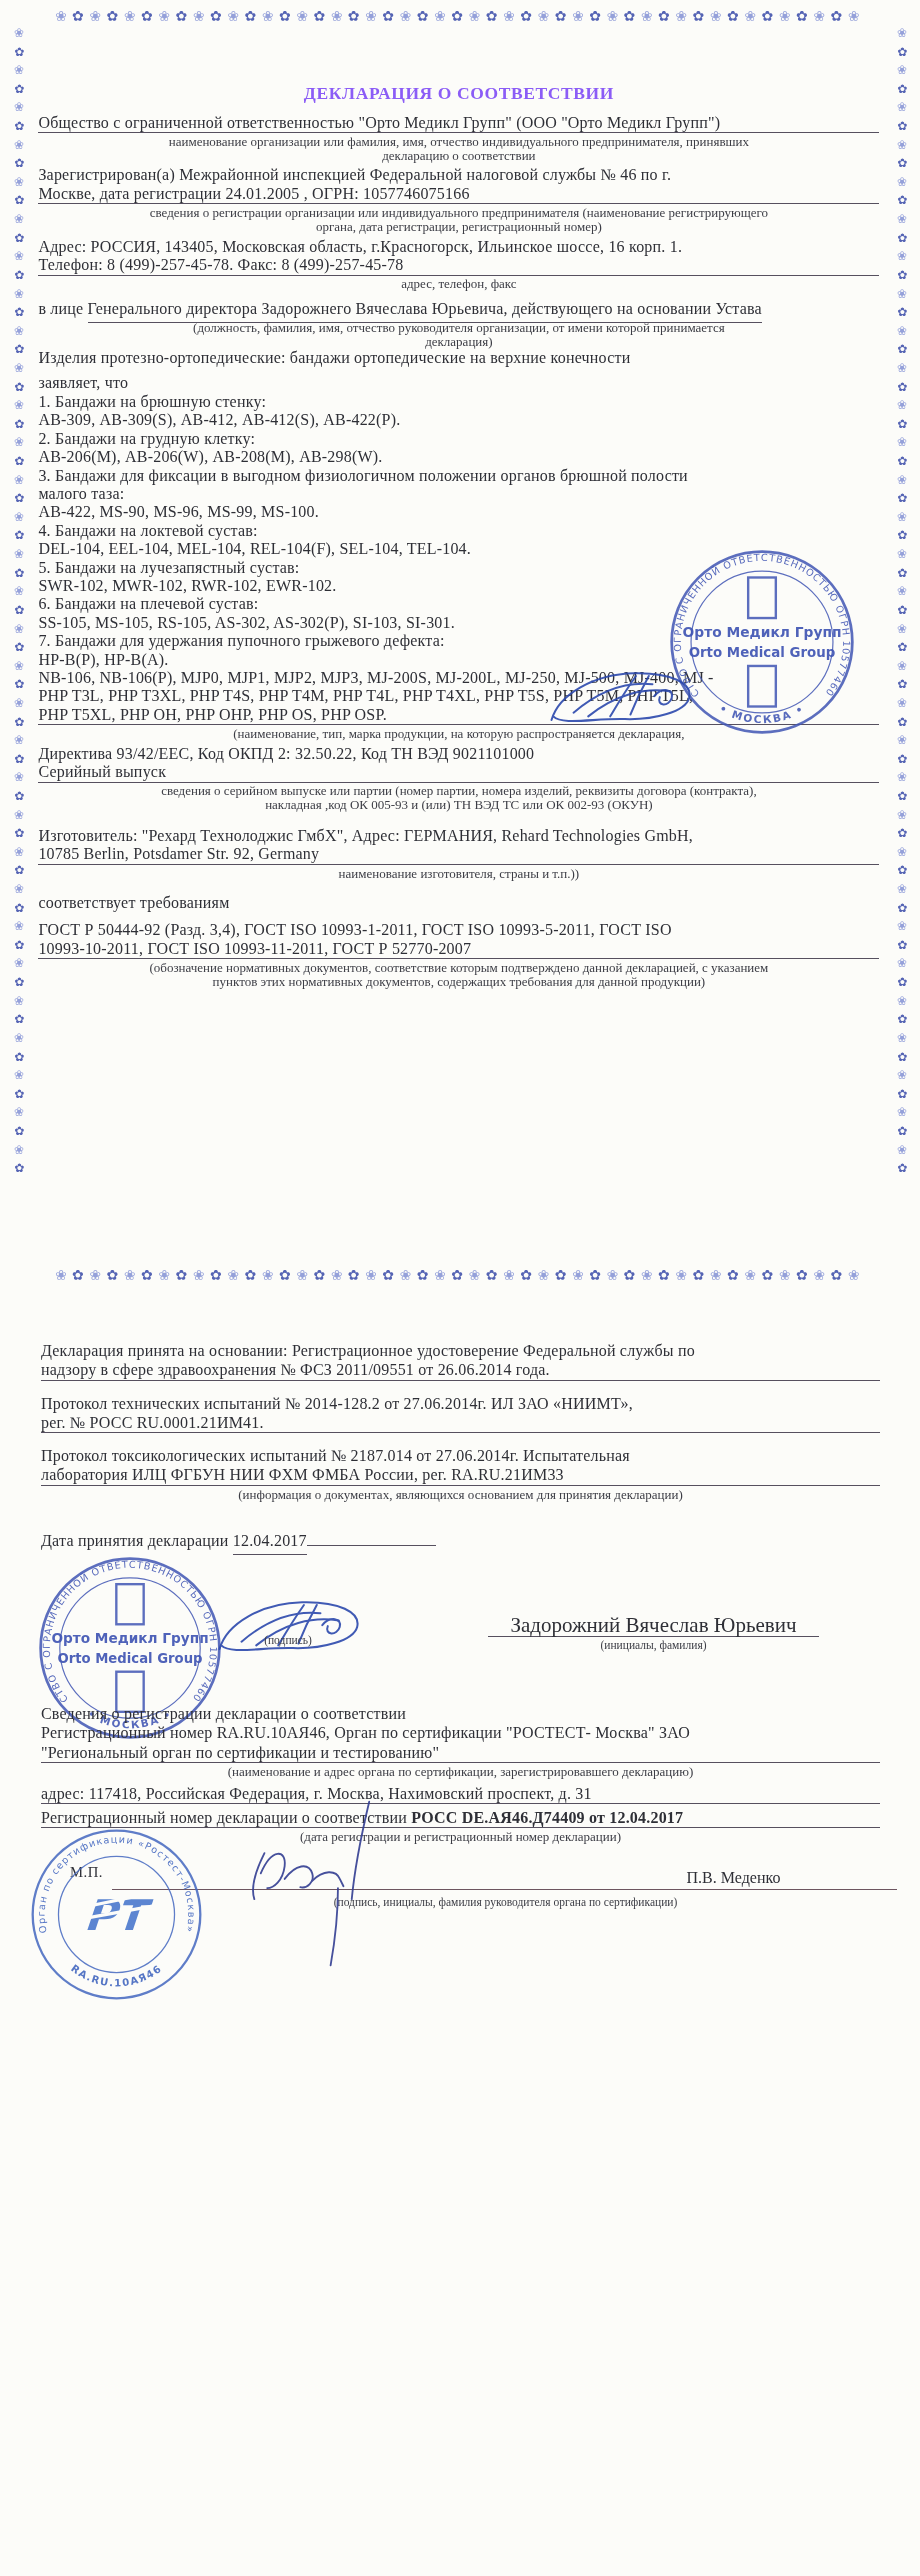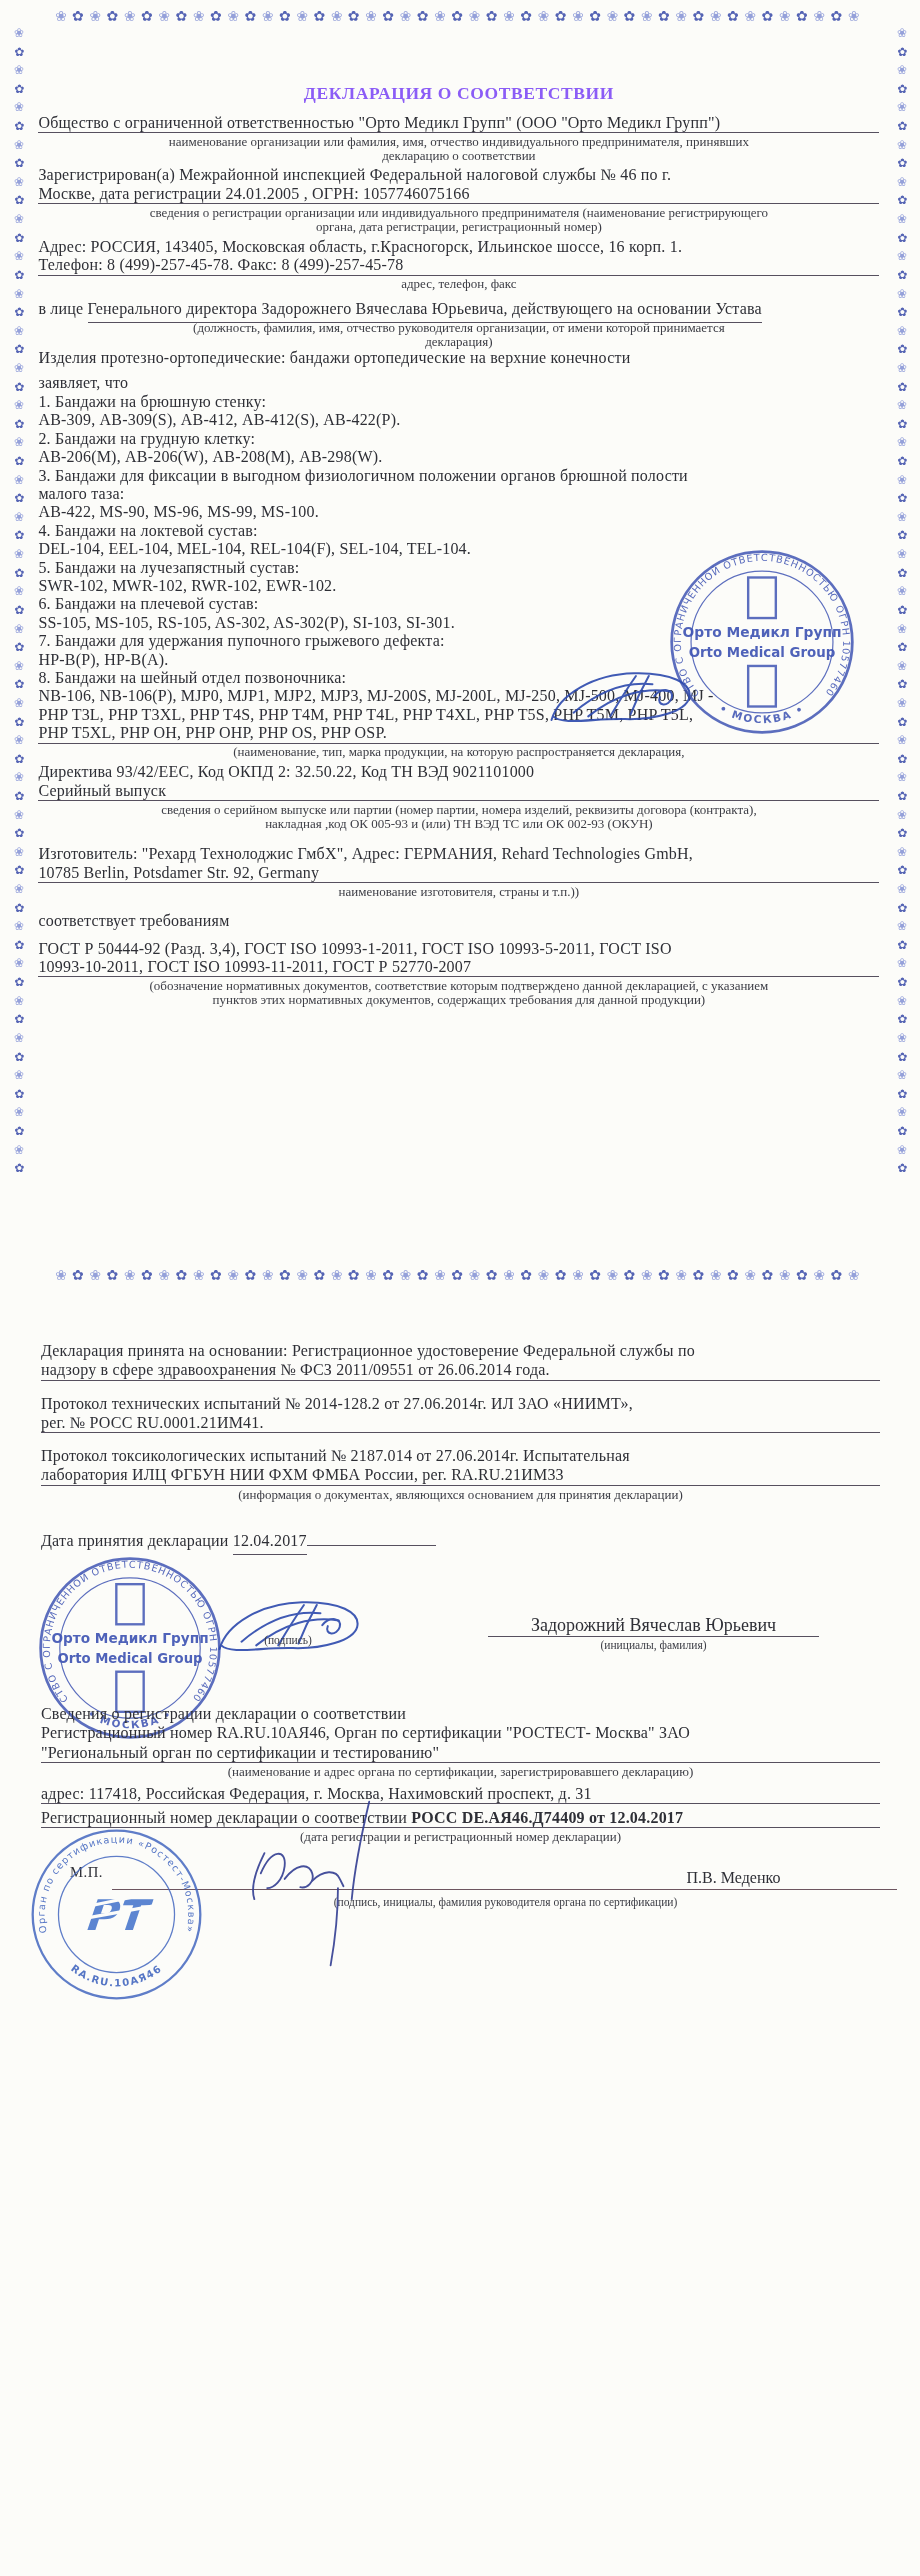--- a/index.html
+++ b/index.html
@@ -29,21 +29,21 @@
   .useg{border-bottom:1.1px solid #56505f;padding-bottom:5px;}
   .blank{display:inline-block;height:1em;vertical-align:baseline;}
 
   .annex-basis{position:absolute;left:41px;top:1341px;width:839px;}
   .annex-basis .main{font-size:16px;line-height:19.3px;}
   .annex-reg{position:absolute;left:41px;top:1704px;width:839px;}
   .annex-reg .main{font-size:16px;line-height:19.3px;}
 
   .abs{position:absolute;}
   .sig-caption{font-size:11.5px;color:#3c3d45;text-align:center;font-family:Liberation Serif, serif;}
-  .name-line{border-bottom:1.1px solid #56505f;text-align:center;font-size:18px;line-height:19.3px;padding-bottom:0.9px;}
+  .name-line{border-bottom:1.1px solid #56505f;text-align:center;font-size:21px;line-height:19.3px;padding-bottom:0.9px;}
   .mp{font-size:14.7px;letter-spacing:0.5px;}
   .hline{border-top:1.2px solid #6d5560;height:0;}
 
   
   .stamp{position:absolute;}
   .sig{position:absolute;}
   svg text{font-family:"DejaVu Sans",sans-serif;}
 </style>
 </head>
 <body>
@@ -81,21 +81,20 @@
         <div class="ln main">малого таза:</div>
         <div class="ln main">АВ-422, MS-90, MS-96, MS-99, MS-100.</div>
         <div class="ln main">4. Бандажи на локтевой сустав:</div>
         <div class="ln main">DEL-104, EEL-104, MEL-104, REL-104(F), SEL-104, TEL-104.</div>
         <div class="ln main">5. Бандажи на лучезапястный сустав:</div>
         <div class="ln main">SWR-102, MWR-102, RWR-102, EWR-102.</div>
         <div class="ln main">6. Бандажи на плечевой сустав:</div>
         <div class="ln main">SS-105, MS-105, RS-105, AS-302, AS-302(P), SI-103, SI-301.</div>
         <div class="ln main">7.  Бандажи для удержания пупочного грыжевого дефекта:</div>
         <div class="ln main">HP-B(P), HP-B(A).</div>
-        <div class="ln main">8. Бандажи на шейный отдел позвоночника:</div>
         <div class="ln main">NB-106, NB-106(P), MJP0, MJP1, MJP2, MJP3, MJ-200S, MJ-200L, MJ-250, MJ-500, MJ-400, MJ -</div>
         <div class="ln main">PHP T3L, PHP T3XL, PHP T4S, PHP T4M, PHP T4L, PHP T4XL, PHP T5S, PHP T5M, PHP T5L,</div>
         <div class="ln main ufull">PHP T5XL, PHP OH, PHP OHP, PHP OS, PHP OSP.</div>
         <div class="ln small" style="margin-top: 1.8px;">(наименование, тип, марка продукции, на которую распространяется декларация,</div>
         <div class="ln main" style="margin-top: 3.7px;">Директива 93/42/ЕЕС, Код ОКПД 2:  32.50.22, Код ТН ВЭД 9021101000</div>
         <div class="ln main ufull">Серийный выпуск</div>
         <div class="ln small" style="margin-top: 1.8px;">сведения о серийном выпуске или партии (номер партии, номера изделий, реквизиты договора (контракта),</div>
         <div class="ln small">накладная ,код ОК 005-93 и (или) ТН ВЭД ТС или ОК 002-93 (ОКУН)</div>
         <div class="ln main" style="margin-top: 14.7px;">Изготовитель: "Рехард Технолоджис ГмбХ", Адрес: ГЕРМАНИЯ, Rehard Technologies GmbH,</div>
         <div class="ln main ufull">10785 Berlin, Potsdamer Str. 92, Germany</div>

